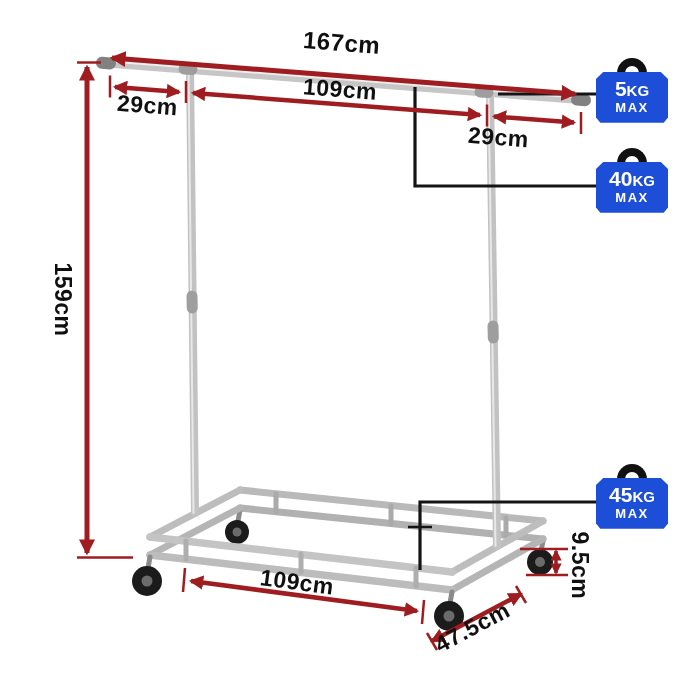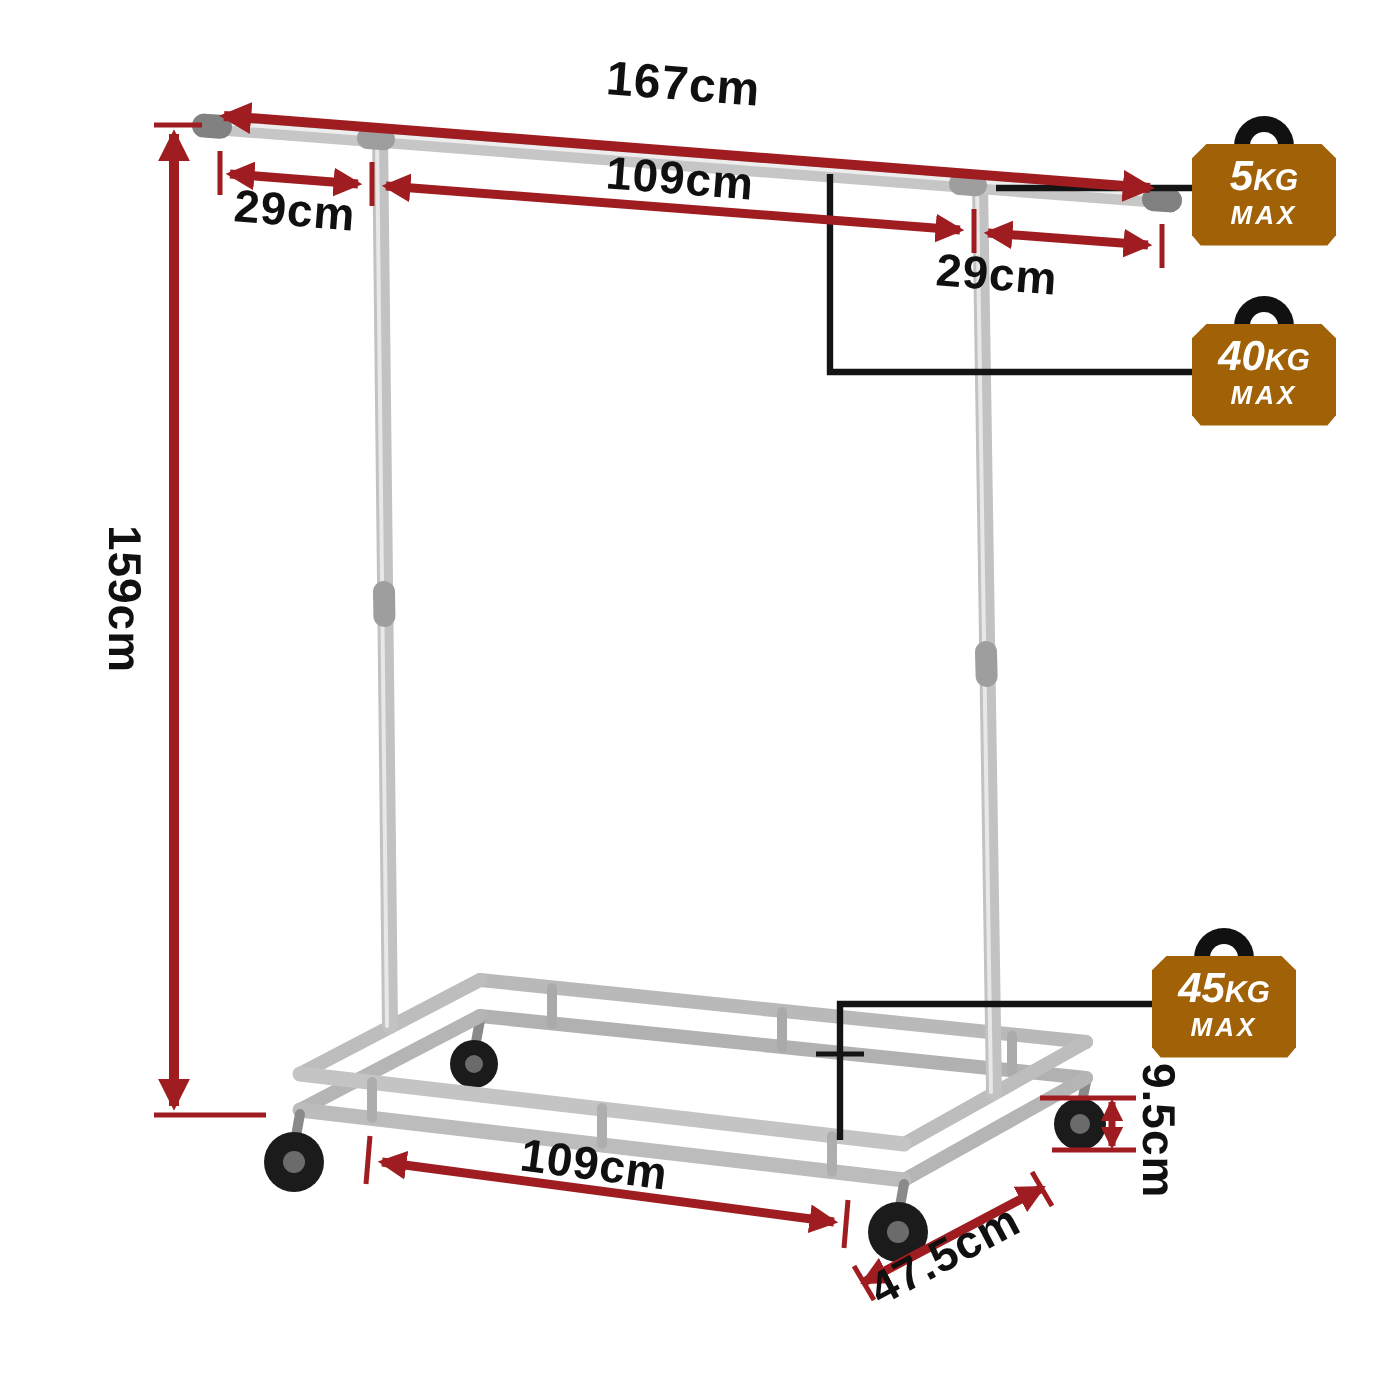--- a/index.html
+++ b/index.html
@@ -5,22 +5,22 @@
   html,body{margin:0;padding:0;background:#fff;}
   .stage{position:relative;width:700px;height:700px;background:#ffffff;overflow:hidden;
          font-family:"Liberation Sans",sans-serif;}
   .stage svg{position:absolute;left:0;top:0;}
   .dim{position:absolute;display:inline-block;font-weight:bold;font-size:23px;line-height:1;
        color:#101010;white-space:nowrap;letter-spacing:.5px;}
   .dim.vert{text-align:center;}
   .weight-badge{position:absolute;width:72px;}
   .weight-handle{display:block;width:30px;height:17px;margin:0 auto -3px;box-sizing:border-box;
        border:8px solid #111;border-bottom:none;border-radius:16px 16px 0 0;}
-  .weight-body{background:#a16207;color:#fff;text-align:center;padding:5px 2px 7px;
-       clip-path:polygon(10% 0,90% 0,100% 14%,100% 90%,94% 100%,6% 100%,0 90%,0 14%);font-style:italic;}
+  .weight-body{background:#1d4ed8;color:#fff;text-align:center;padding:5px 2px 7px;
+       clip-path:polygon(10% 0,90% 0,100% 14%,100% 90%,94% 100%,6% 100%,0 90%,0 14%);}
   .weight-value{font-weight:bold;font-size:21px;line-height:1.1;}
   .weight-value .kg{font-size:15px;}
   .weight-max{font-weight:bold;font-size:13px;line-height:1.2;letter-spacing:1.5px;}
 </style>
 </head>
 <body>
 
 <div class="stage">
 
   <svg width="700" height="700" viewBox="0 0 700 700">
@@ -142,21 +142,21 @@
   </div>
 
   <div class="weight-badge" style="left:596px;top:148px;">
     <span class="weight-handle"></span>
     <div class="weight-body">
       <div class="weight-value"><span>40</span><span class="kg">KG</span></div>
       <div class="weight-max">MAX</div>
     </div>
   </div>
 
-  <div class="weight-badge" style="left:576px;top:464px;">
+  <div class="weight-badge" style="left:596px;top:464px;">
     <span class="weight-handle"></span>
     <div class="weight-body">
       <div class="weight-value"><span>45</span><span class="kg">KG</span></div>
       <div class="weight-max">MAX</div>
     </div>
   </div>
 
 </div>
 
 </body></html>

